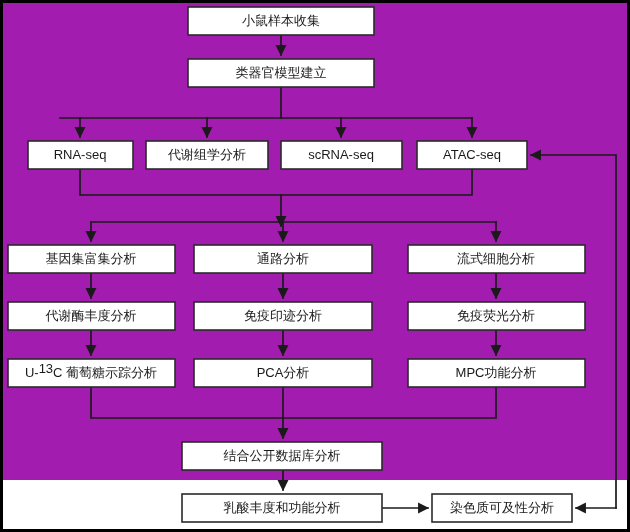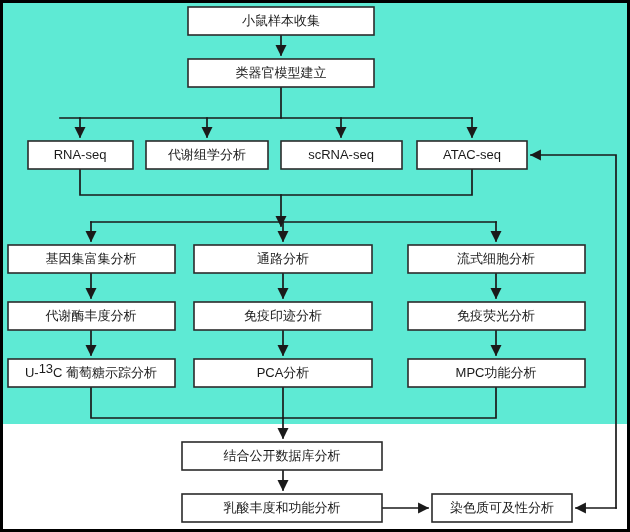--- a/index.html
+++ b/index.html
@@ -9,22 +9,22 @@
   }
   body {
     width: 630px;
     height: 532px;
     font-family: "Liberation Sans", "DejaVu Sans", sans-serif;
     overflow: hidden;
   }
   #flowchart-root {
     position: relative;
     width: 630px;
-    height: 424px;
-    background: #5eead4;
+    height: 480px;
+    background: #a21caf;
   }
   svg.diagram {
     display: block;
     width: 630px;
     height: 532px;
   }
   .node-rect {
     fill: #ffffff;
     stroke: #2b2b2b;
     stroke-width: 1.6;

